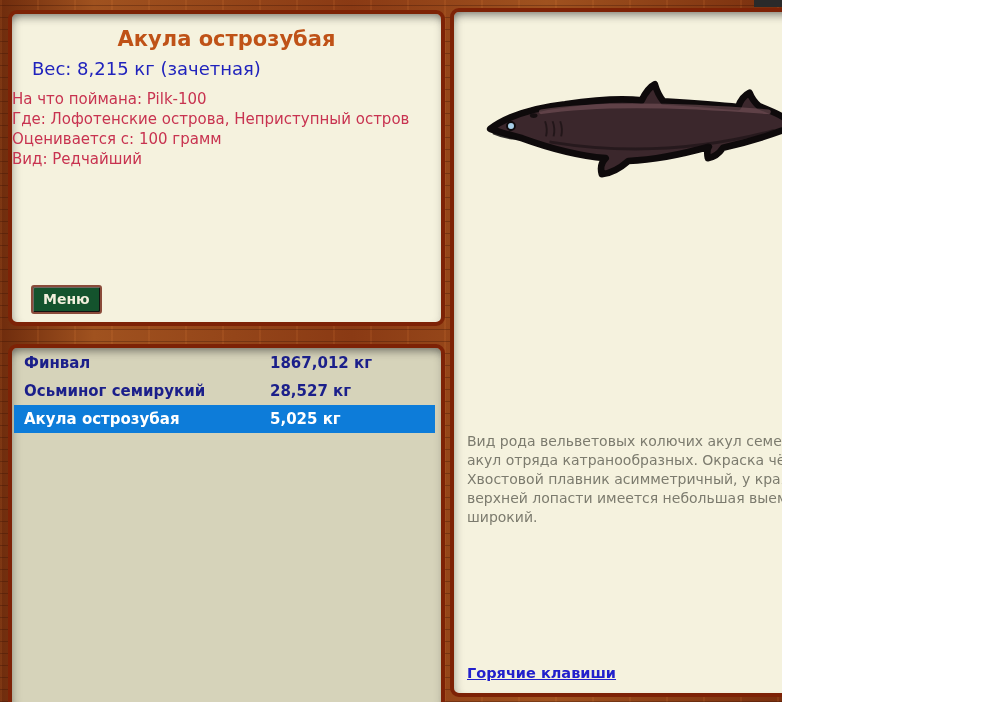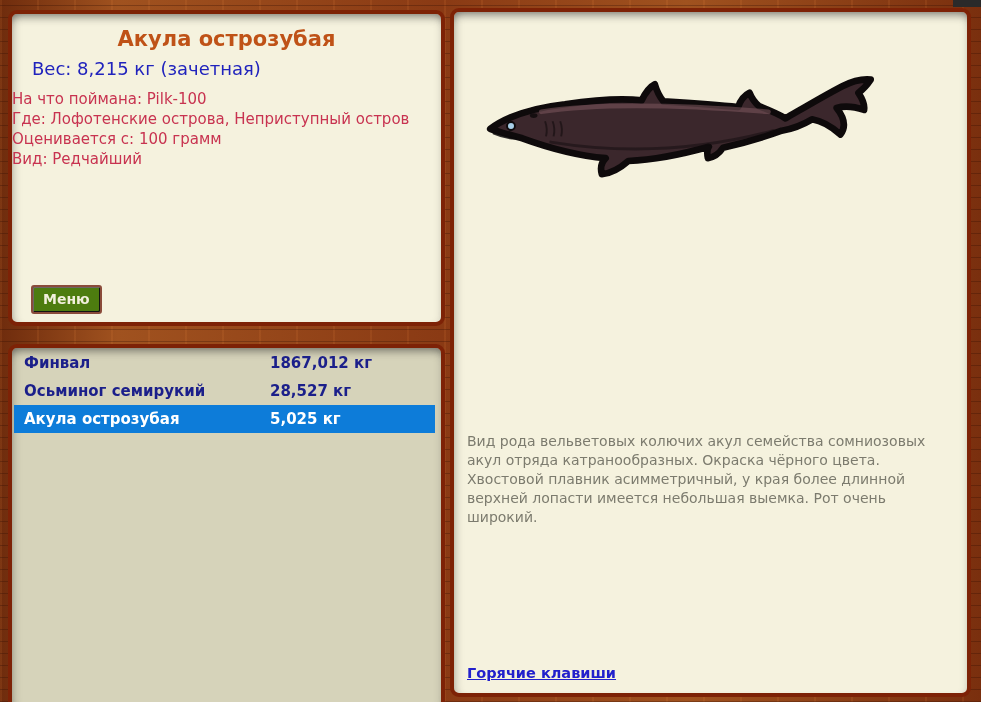--- a/index.html
+++ b/index.html
@@ -1,21 +1,21 @@
 <!DOCTYPE html>
 <html style="--accent_title: #bf5217; --accent_blue: #2023bd; --accent_red: #c83350; --list_navy: #1b1f8a; --selected_bg: #0d7cd9; --link_blue: #2220cc; --panel_border: #7d2206; --panel_bg: #f5f2de; --list_bg: #d6d3ba; --shark_body: #3b272c; --shark_outline: #0e0a0b;"><head>
 <meta charset="utf-8">
 <style>
   html,body{margin:0;padding:0;}
   body{
     width:981px;height:702px;overflow:hidden;
     font-family:"DejaVu Sans","Liberation Sans",sans-serif;
   }
   .stage{
-    position:relative;width:981px;height:702px;overflow:hidden;
+    position:relative;width:782px;height:702px;overflow:hidden;
     background-color:#8f3f17;
     background-image:
       repeating-linear-gradient(0deg, rgba(46,12,2,.30) 0px, rgba(46,12,2,.30) 1px, rgba(255,255,255,0) 1px, rgba(255,255,255,0) 12px),
       repeating-linear-gradient(90deg, rgba(255,150,70,.10) 0px, rgba(255,150,70,.10) 2px, rgba(0,0,0,0) 2px, rgba(0,0,0,0) 37px),
       linear-gradient(90deg,#6f2c0d 0%, #a0521f 12%, #8a3a14 45%, #a0521f 70%, #7a2f0e 100%);
   }
   .topright-dark{
     position:absolute;right:0;top:0;width:28px;height:7px;background:#2a2a2a;
   }
   .panel{
@@ -38,21 +38,21 @@
   .weight-line{
     margin:7px 0 10px 20px;font-size:18px;font-weight:normal;
     color:var(--accent_blue,#2023bd);
   }
   .details{font-size:15px;line-height:20px;max-width:402px;color:var(--accent_red,#c83350);}
   .bottom-row{
     position:absolute;left:19px;right:13px;bottom:8px;
     display:flex;justify-content:space-between;align-items:flex-end;
   }
   .menu-btn{
-    background:#4d7c0f;color:#f2efdc;
+    background:#14532d;color:#f2efdc;
     border:2px solid #8a4b3a;border-radius:3px;
     box-shadow:inset 1px 1px 0 #6b6862, inset -1px -1px 0 #141311;
     font-family:inherit;font-size:14px;font-weight:bold;
     padding:4px 10px 5px 10px;margin-bottom:0px;cursor:pointer;
   }
   .totals{text-align:right;font-weight:bold;font-size:15.5px;color:#0b0b0b;line-height:17px;margin-bottom:6px;}
 
   .fish-row{
     display:flex;margin:0 6px 0 2px;padding:4px 6px 4px 10px;
     font-weight:bold;font-size:15px;line-height:20px;

